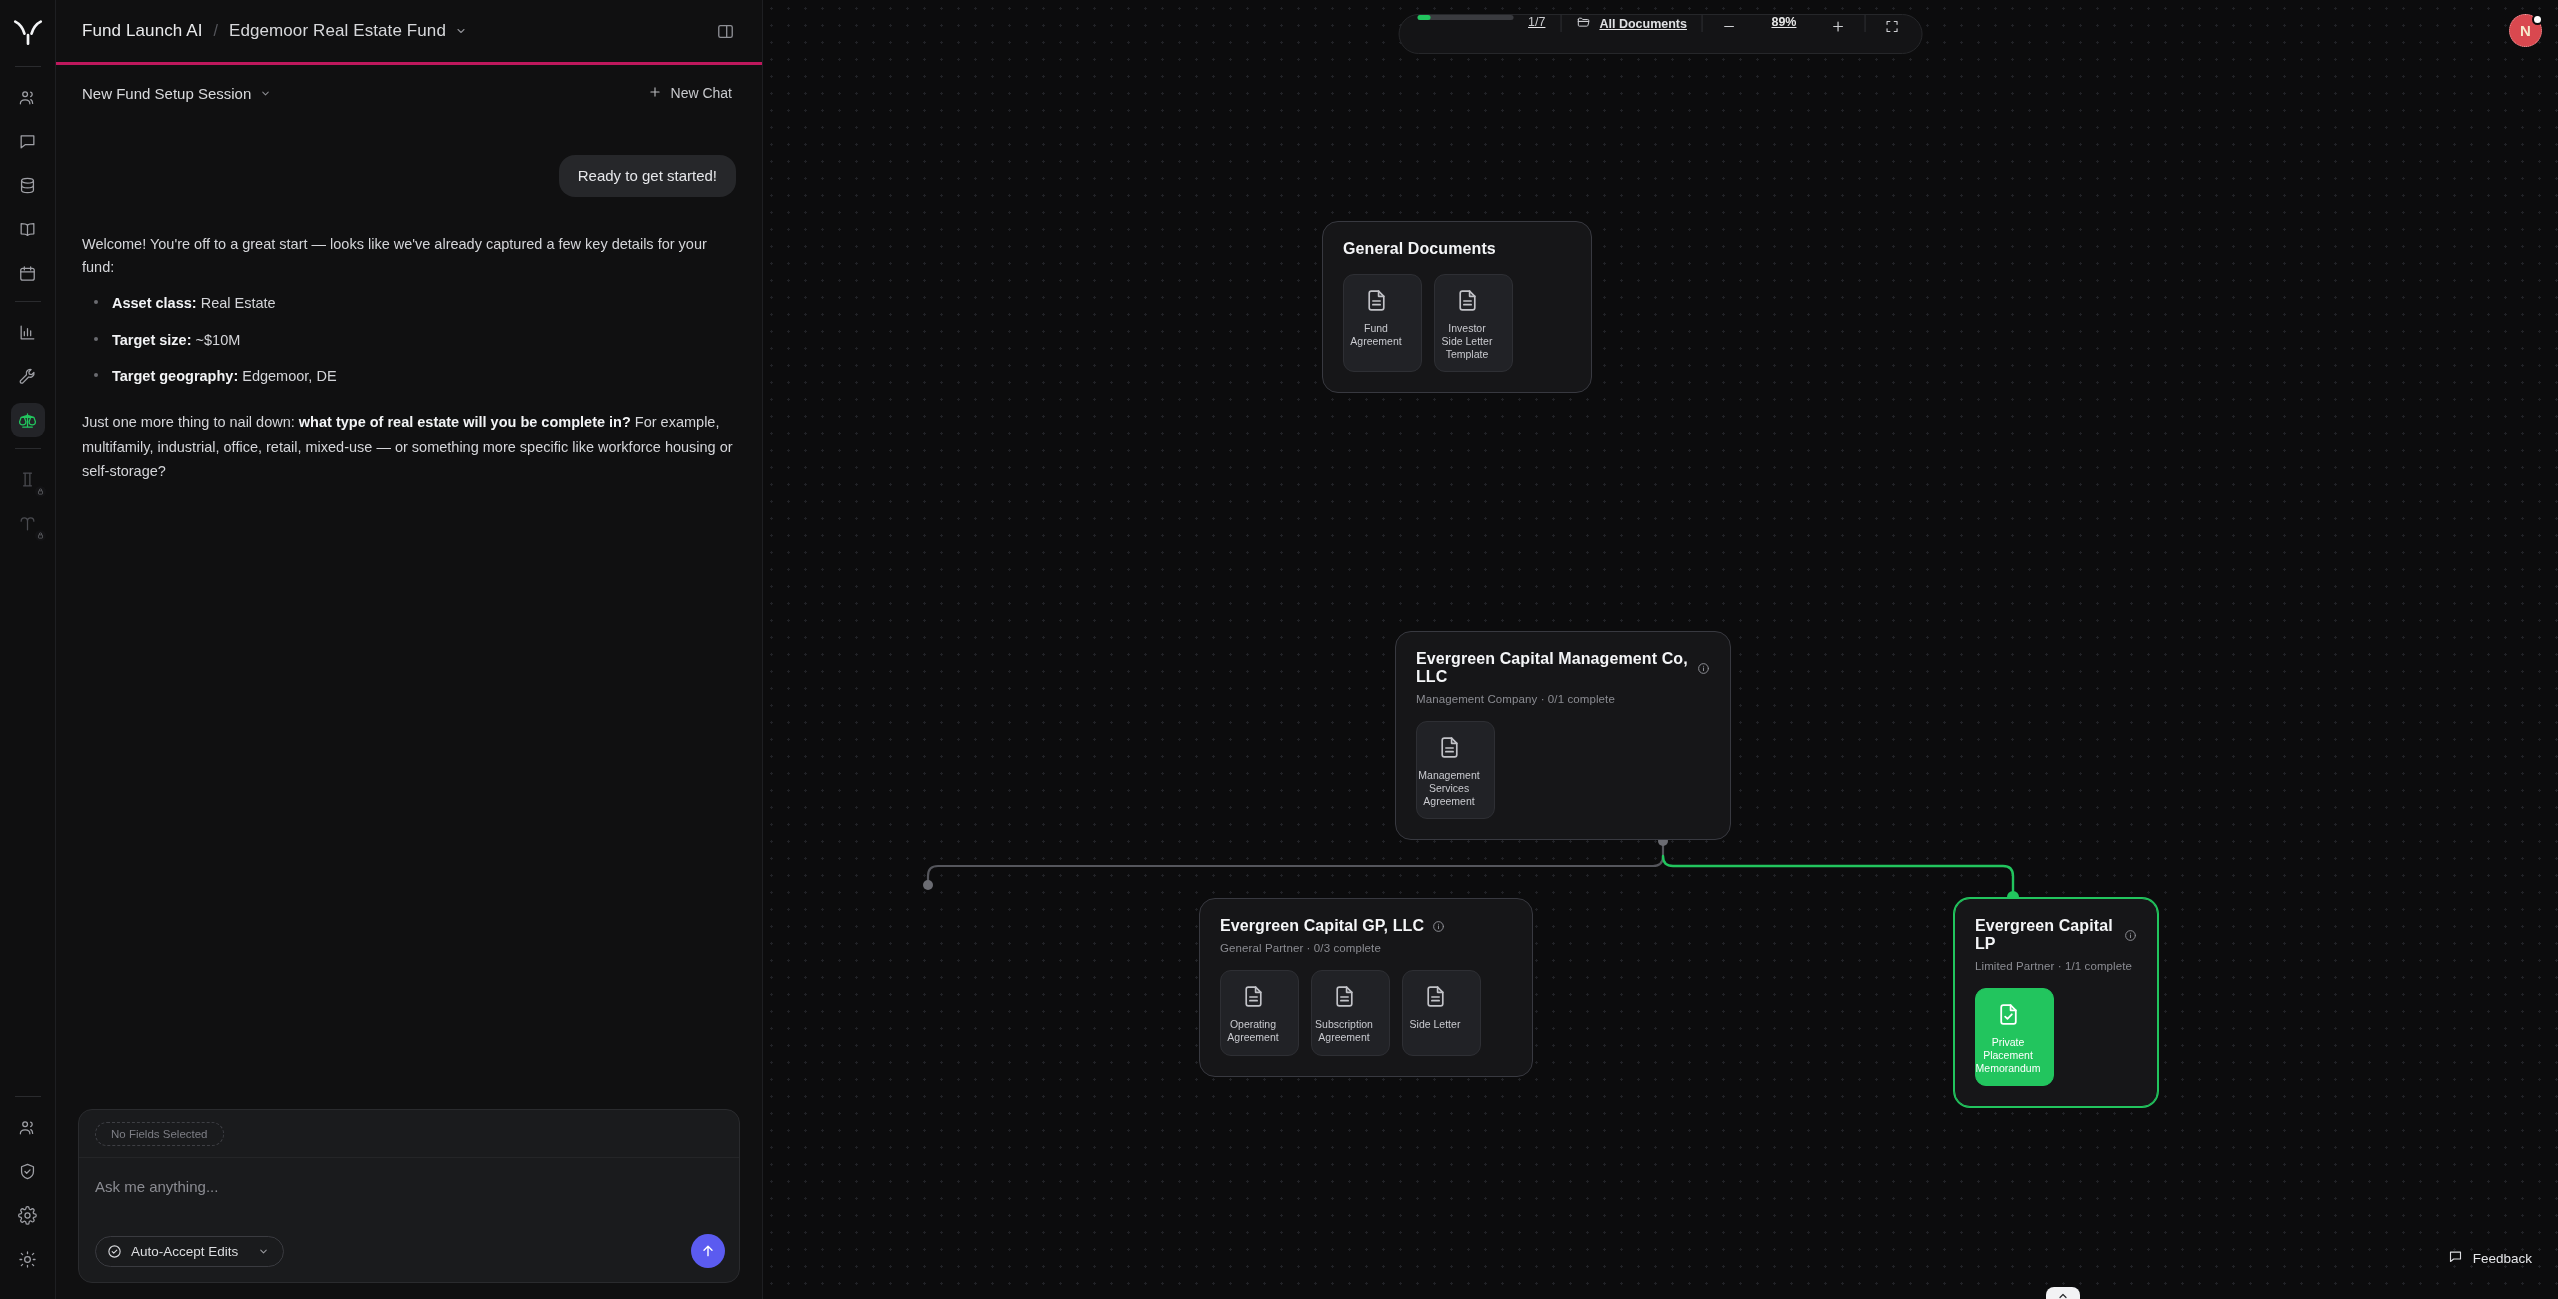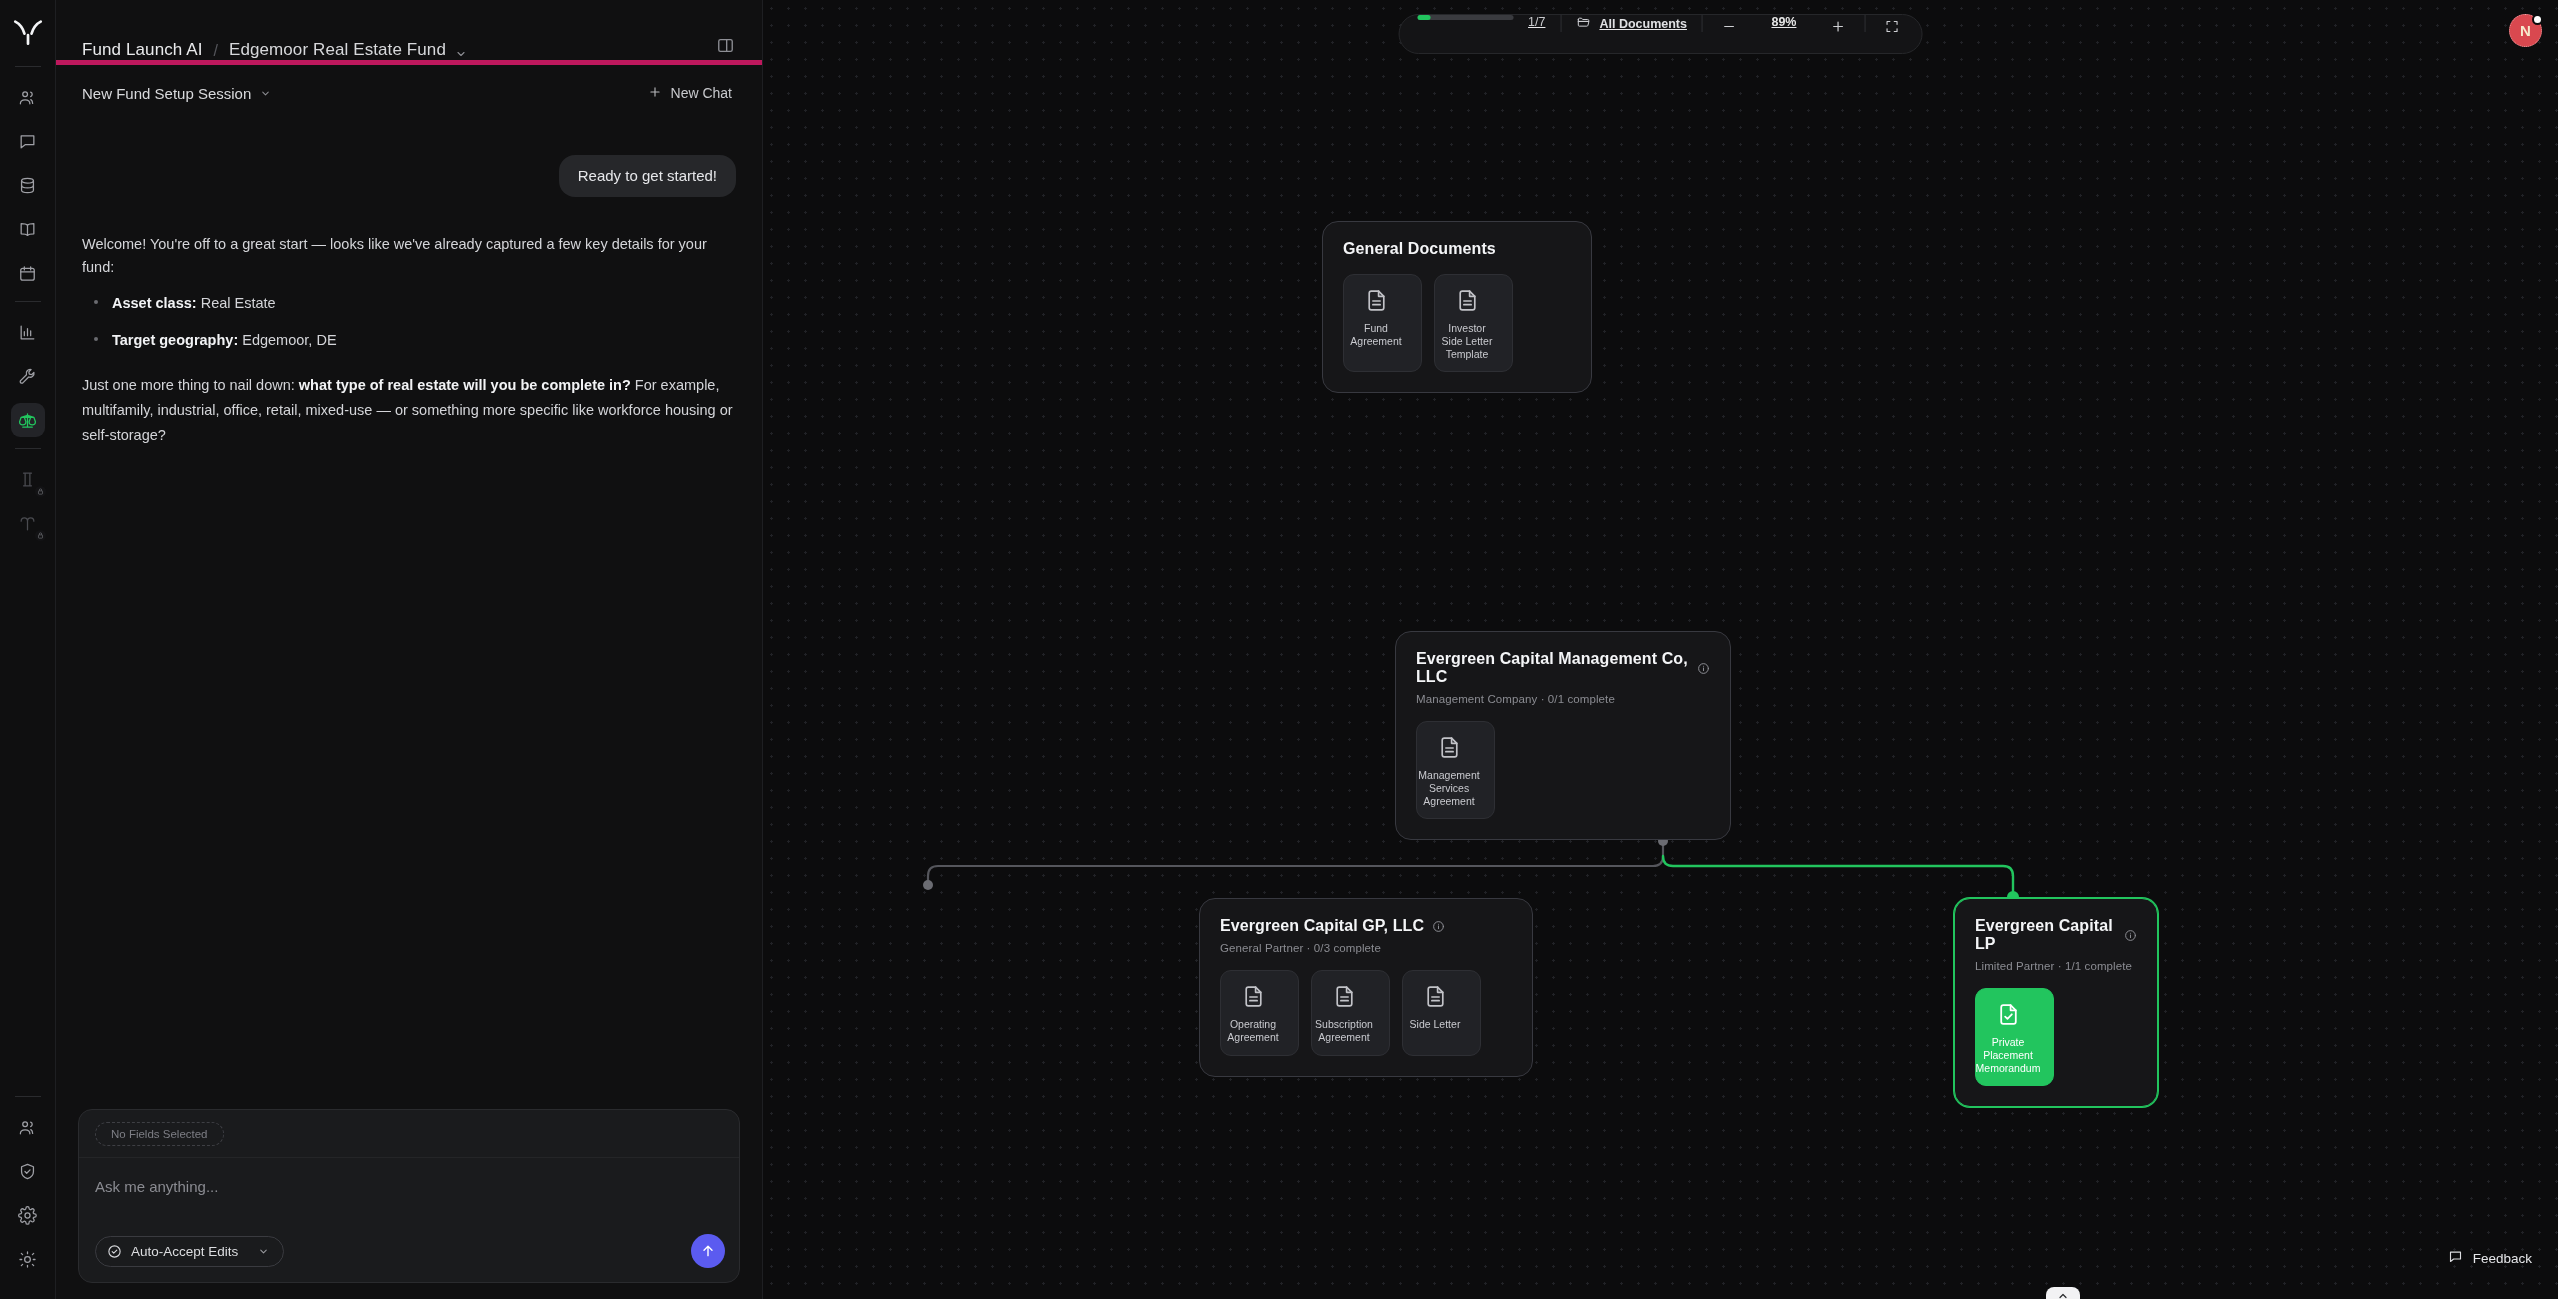--- a/index.html
+++ b/index.html
@@ -44,23 +44,23 @@
   
   .chatpanel {
     width: 707px; flex: 0 0 707px; height: 1299px;
     background: #101011;
     border-right: 1px solid #1e1f22;
     display: flex; flex-direction: column;
     position: relative; z-index: 4;
   }
   .chat-topbar {
     height: 65px; flex: 0 0 65px;
-    display: flex; align-items: flex-end;
+    display: flex; align-items: center;
     padding: 0 22px 0 26px;
-    border-bottom: 5px solid #be185d;
+    border-bottom: 3px solid #be185d;
   }
   .crumb { font-size: 17px; color: #e9eaec; letter-spacing: .1px; cursor: pointer; }
   .crumb.dim { color: #d7d8db; }
   .crumb-slash { color: #55565b; margin: 0 11px; font-size: 16px; }
   .chev { margin-left: 9px; display: inline-flex; }
   .chev svg { width: 12px; height: 12px; stroke: #8d8e93; }
   .topbar-spacer { flex: 1 1 auto; }
   .panel-toggle { width: 30px; height: 30px; display: flex; align-items: center; justify-content: center; cursor: pointer; }
   .panel-toggle svg { width: 19px; height: 19px; stroke: #8e8f95; }
 
@@ -388,20 +388,24 @@
       <div class="msg-row-user">
         <div class="bubble-user">Ready to get started!</div>
       </div>
 
       <div class="msg-assistant">
         <p>Welcome! You're off to a great start — looks like we've already captured a few key details for your fund:</p>
         <ul>
           <li>
             <b>Asset class:</b>
             <span>Real Estate</span>
+          </li>
+          <li>
+            <b>Target size:</b>
+            <span>~$10M</span>
           </li>
           <li>
             <b>Target geography:</b>
             <span>Edgemoor, DE</span>
           </li>
         </ul>
         <div class="para-wrap">
           <span>Just one more thing to nail down:</span>
           <b>what type of real estate will you be complete in?</b>
           <span>For example, multifamily, industrial, office, retail, mixed-use — or something more specific like workforce housing or self-storage?</span>

